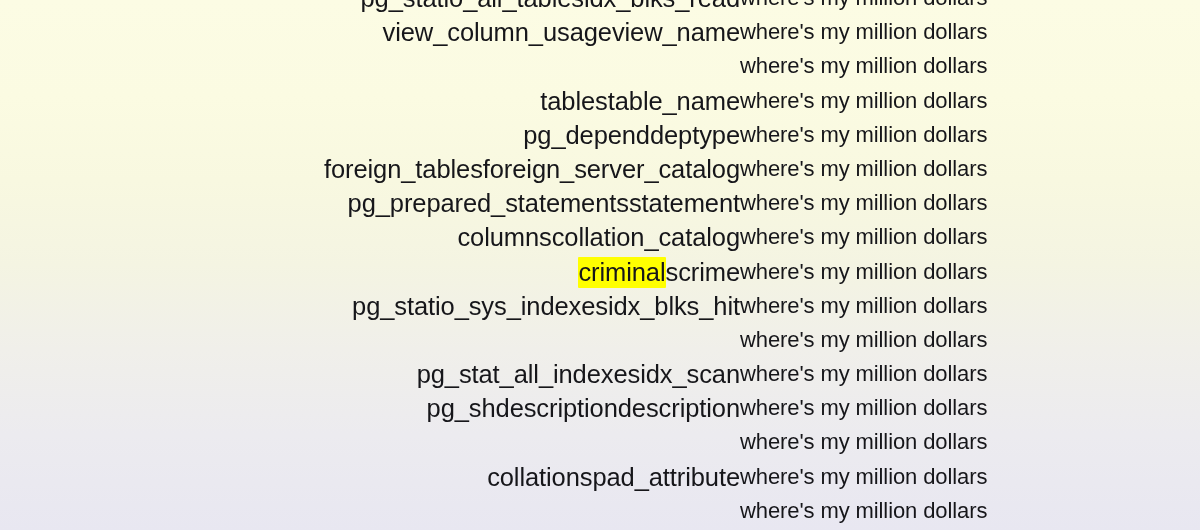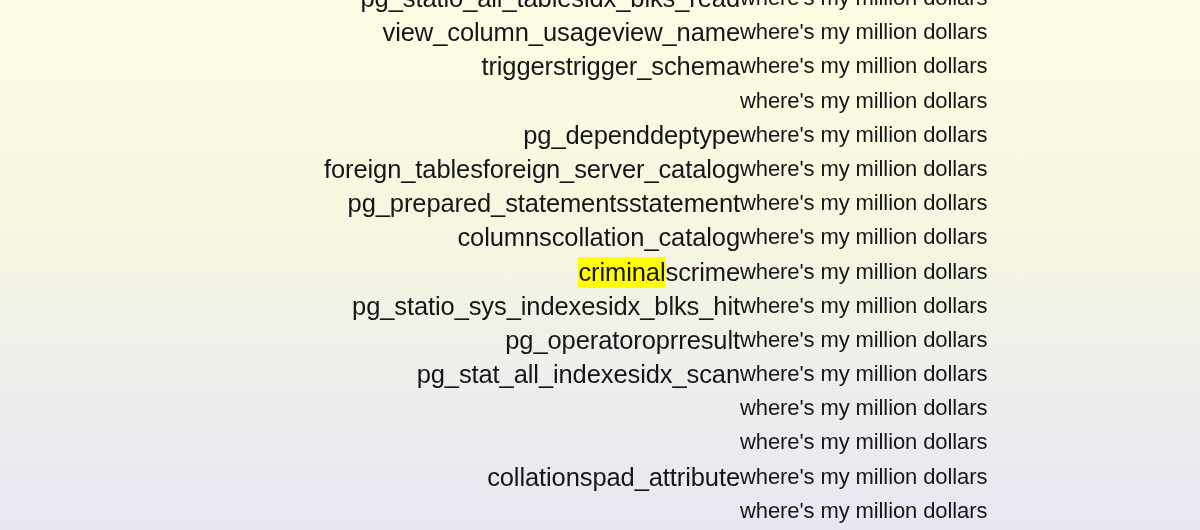--- a/index.html
+++ b/index.html
@@ -81,24 +81,24 @@
   <div id="word-list">
       <div class="word-row">
         <div class="term-cell">pg_statio_all_tablesidx_blks_read</div>
         <div class="definition-cell">where's my million dollars</div>
       </div>
       <div class="word-row">
         <div class="term-cell">view_column_usageview_name</div>
         <div class="definition-cell">where's my million dollars</div>
       </div>
       <div class="word-row">
-        <div class="term-cell">triggerstrigger_schema</div>
         <div class="definition-cell">where's my million dollars</div>
       </div>
       <div class="word-row">
+        <div class="term-cell">tablestable_name</div>
         <div class="definition-cell">where's my million dollars</div>
       </div>
       <div class="word-row">
         <div class="term-cell">pg_dependdeptype</div>
         <div class="definition-cell">where's my million dollars</div>
       </div>
       <div class="word-row">
         <div class="term-cell">foreign_tablesforeign_server_catalog</div>
         <div class="definition-cell">where's my million dollars</div>
       </div>
@@ -112,28 +112,28 @@
       </div>
       <div class="word-row">
         <div class="term-cell"><span class="hl">criminal</span><span>scrime</span></div>
         <div class="definition-cell">where's my million dollars</div>
       </div>
       <div class="word-row">
         <div class="term-cell">pg_statio_sys_indexesidx_blks_hit</div>
         <div class="definition-cell">where's my million dollars</div>
       </div>
       <div class="word-row">
-        <div class="term-cell">pg_operatoroprresult</div>
         <div class="definition-cell">where's my million dollars</div>
       </div>
       <div class="word-row">
         <div class="term-cell">pg_stat_all_indexesidx_scan</div>
         <div class="definition-cell">where's my million dollars</div>
       </div>
       <div class="word-row">
+        <div class="term-cell">pg_shdescriptiondescription</div>
         <div class="definition-cell">where's my million dollars</div>
       </div>
       <div class="word-row">
         <div class="definition-cell">where's my million dollars</div>
       </div>
       <div class="word-row">
         <div class="term-cell">collationspad_attribute</div>
         <div class="definition-cell">where's my million dollars</div>
       </div>
       <div class="word-row">

